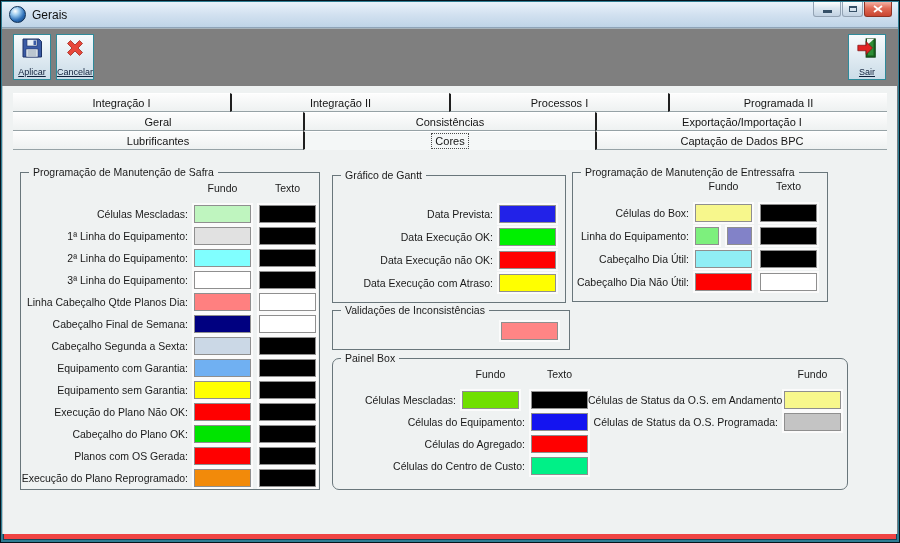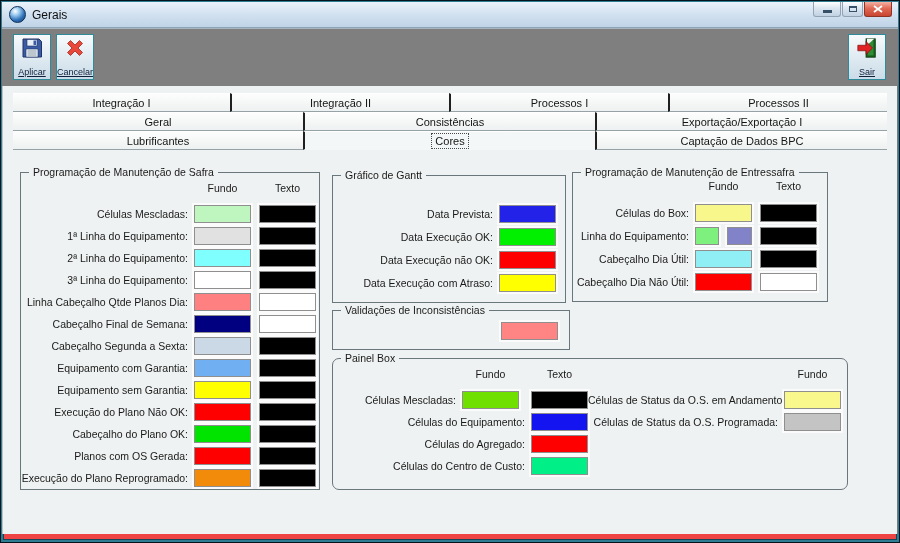--- a/index.html
+++ b/index.html
@@ -160,32 +160,32 @@
         <div class="tab">
             <span class="tlbl">Integração I</span>
           </div>
         <div class="tab">
             <span class="tlbl">Integração II</span>
           </div>
         <div class="tab">
             <span class="tlbl">Processos I</span>
           </div>
         <div class="tab">
-            <span class="tlbl">Processos II</span>
+            <span class="tlbl">Programada II</span>
           </div>
       </div>
       <div class="tabrow">
         <div class="tab">
             <span class="tlbl">Geral</span>
           </div>
         <div class="tab">
             <span class="tlbl">Consistências</span>
           </div>
         <div class="tab">
-            <span class="tlbl">Exportação/Exportação I</span>
+            <span class="tlbl">Exportação/Importação I</span>
           </div>
       </div>
       <div class="tabrow">
         <div class="tab">
             <span class="tlbl">Lubrificantes</span>
           </div>
         <div class="tab active">
             <span class="tlbl">Cores</span>
           </div>
         <div class="tab">

